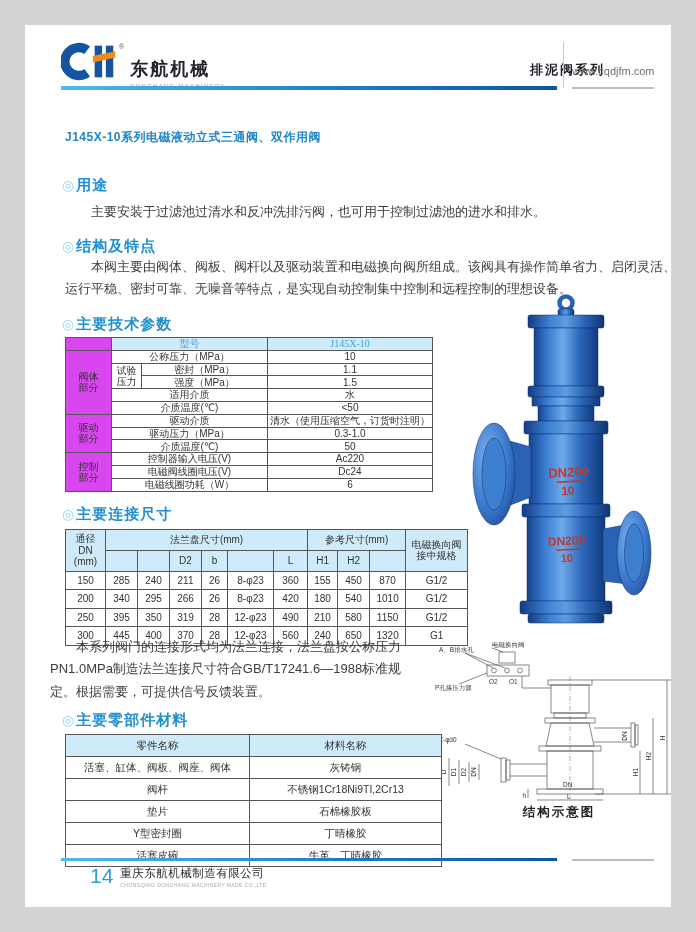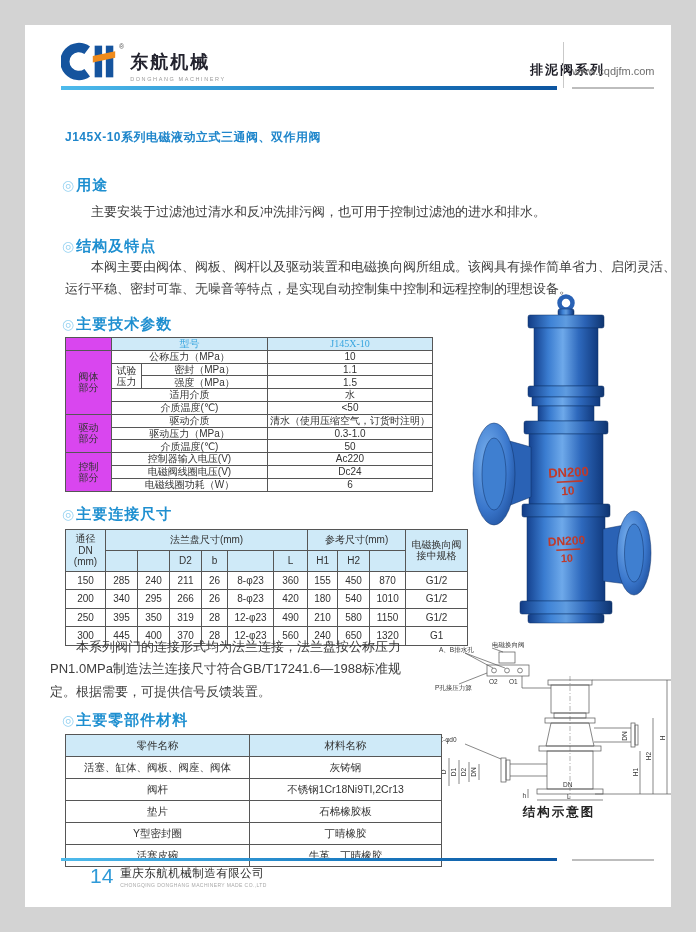--- a/index.html
+++ b/index.html
@@ -3,21 +3,21 @@
 <meta charset="utf-8">
 <style>
   html,body { margin:0; padding:0; }
   body { background:#cfcfcf; font-family:"Liberation Sans","DejaVu Sans",sans-serif; }
   .canvas { position:relative; width:696px; height:932px; background:#d3d3d3; overflow:hidden; }
   .page { position:absolute; left:25px; top:25px; width:646px; height:882px; background:#ffffff; }
 
   
   .logo-wrap { position:absolute; left:36px; top:16px; display:flex; align-items:flex-start; }
   .regmark { font-size:7px; color:#555; margin-top:2px; }
-  .brand-block { margin-left:6px; margin-top:9px; }
+  .brand-block { margin-left:6px; margin-top:16px; }
   .brand-cn { font-size:18px; font-weight:bold; color:#23232e; letter-spacing:2px; }
   .brand-en { font-size:5.5px; color:#9a9a9a; letter-spacing:1.6px; margin-top:2px; }
   .series { position:absolute; left:452px; top:36px; width:80px; font-size:13px; font-weight:bold; color:#1d1d26; letter-spacing:2px; text-align:right;margin-left:48px; }
   .hdr-divider { position:absolute; left:538px; top:17px; width:1px; height:46px; background:#c9c9c9; }
   .website { position:absolute; left:547px; top:40px; font-size:11px; color:#6e6e6e; }
   .hdr-line-blue { position:absolute; left:36px; top:61px; width:496px; height:4px;
                    background:linear-gradient(90deg,#4ebbec 0%,#1d7fc4 55%,#0d55a0 100%); }
   .hdr-line-gray { position:absolute; left:547px; top:62px; width:82px; height:2px; background:#bdbdbd; }
 
   .title { position:absolute; left:40px; top:104px; font-size:12px; font-weight:bold; color:#1f86cb; letter-spacing:0.5px; }

